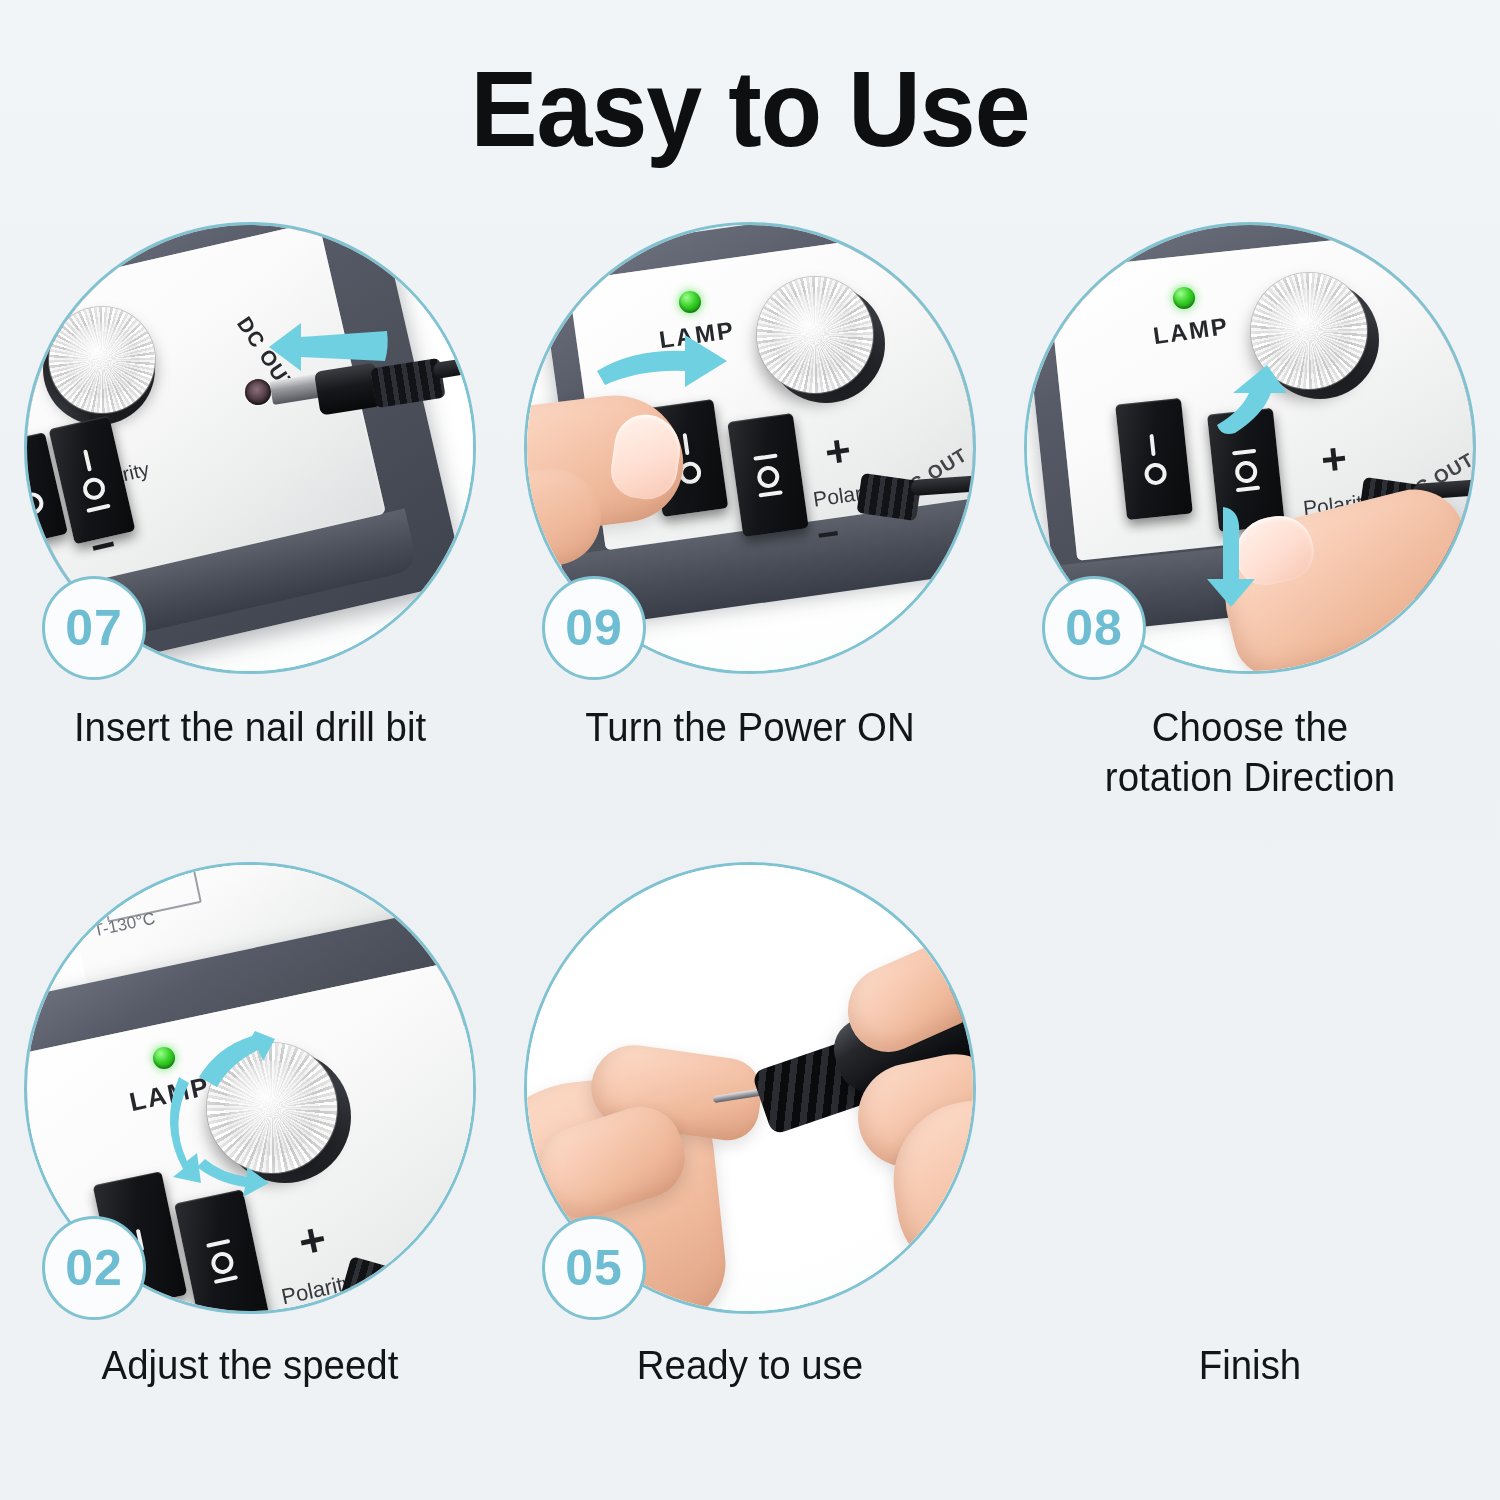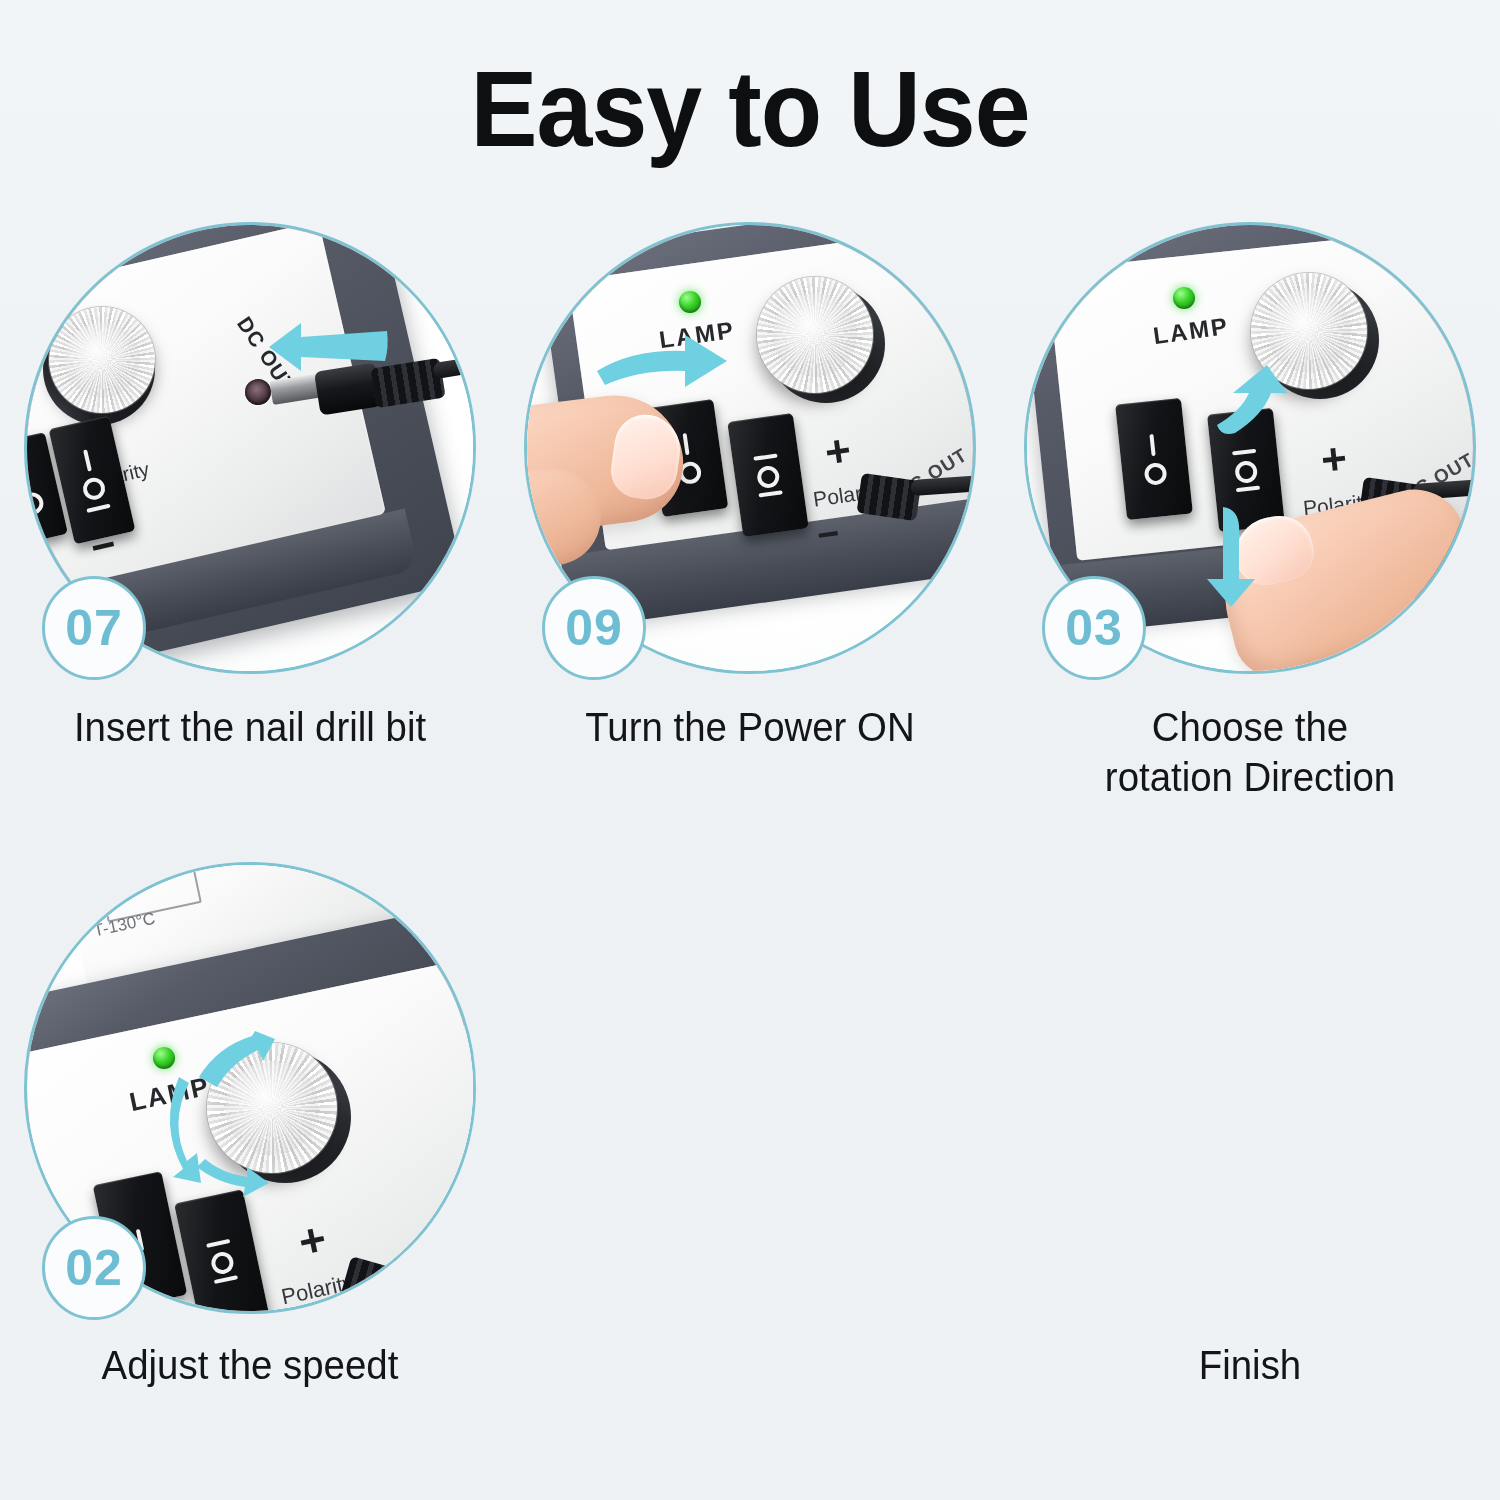--- a/index.html
+++ b/index.html
@@ -435,21 +435,21 @@
               </svg>
             </div>
             <div class="arrow" style="left:176px; top:280px;">
               <svg width="58" height="104" viewBox="0 0 58 104">
                 <path d="M20 2 Q38 4 36 30 L36 74 L52 74 L28 102 L4 74 L20 74 L20 30 Z" fill="#6fd0e2"></path>
               </svg>
             </div>
           </div>
         </div>
         <div class="badge">
-          <span>03</span>
+          <span>08</span>
         </div>
       </div>
       <div class="caption">Choose the
 rotation Direction</div>
     </div>
 
     <div class="step c0 r1">
       <div class="circle-wrap">
         <div class="circle">
           <div class="scene">
@@ -491,19 +491,44 @@
             </div>
           </div>
         </div>
         <div class="badge">
           <span>02</span>
         </div>
       </div>
       <div class="caption">Adjust the speedt</div>
     </div>
 
+    <div class="step c1 r1">
+      <div class="circle-wrap">
+        <div class="circle">
+          <div class="scene">
+
+            <div class="finger" style="left:-60px; top:216px; width:252px; height:250px; border-radius:120px 80px 60px 110px; transform:rotate(-6deg);"></div>
+            <div class="finger" style="left:64px; top:186px; width:170px; height:82px; border-radius:60px 48px 44px 54px; transform:rotate(8deg);"></div>
+            <div class="finger" style="left:8px; top:252px; width:150px; height:92px; border-radius:56px 50px 50px 56px; transform:rotate(-18deg);"></div>
+
+            <div class="pen-tip" style="left:186px; top:226px; width:66px; transform:rotate(-9deg);"></div>
+
+            <div class="pen-grip" style="left:232px; top:188px; width:112px; height:66px; transform:rotate(-19deg);"></div>
+            <div class="pen-body" style="left:306px; top:134px; width:180px; height:74px; transform:rotate(-19deg);"></div>
+
+            <div class="finger" style="left:318px; top:92px; width:134px; height:84px; border-radius:58px 50px 44px 52px; transform:rotate(-24deg);"></div>
+            <div class="finger" style="left:330px; top:194px; width:150px; height:102px; border-radius:58px 56px 50px 52px; transform:rotate(-12deg);"></div>
+            <div class="finger" style="left:368px; top:236px; width:160px; height:180px; border-radius:80px 70px 60px 80px; transform:rotate(-8deg);"></div>
+          </div>
+        </div>
+        <div class="badge">
+          <span>05</span>
+        </div>
+      </div>
+      <div class="caption">Ready to use</div>
+    </div>
 
     <div class="step c2 r1">
       <div class="caption">Finish</div>
     </div>
 
   </div>
 </div>
 
 </body></html>

